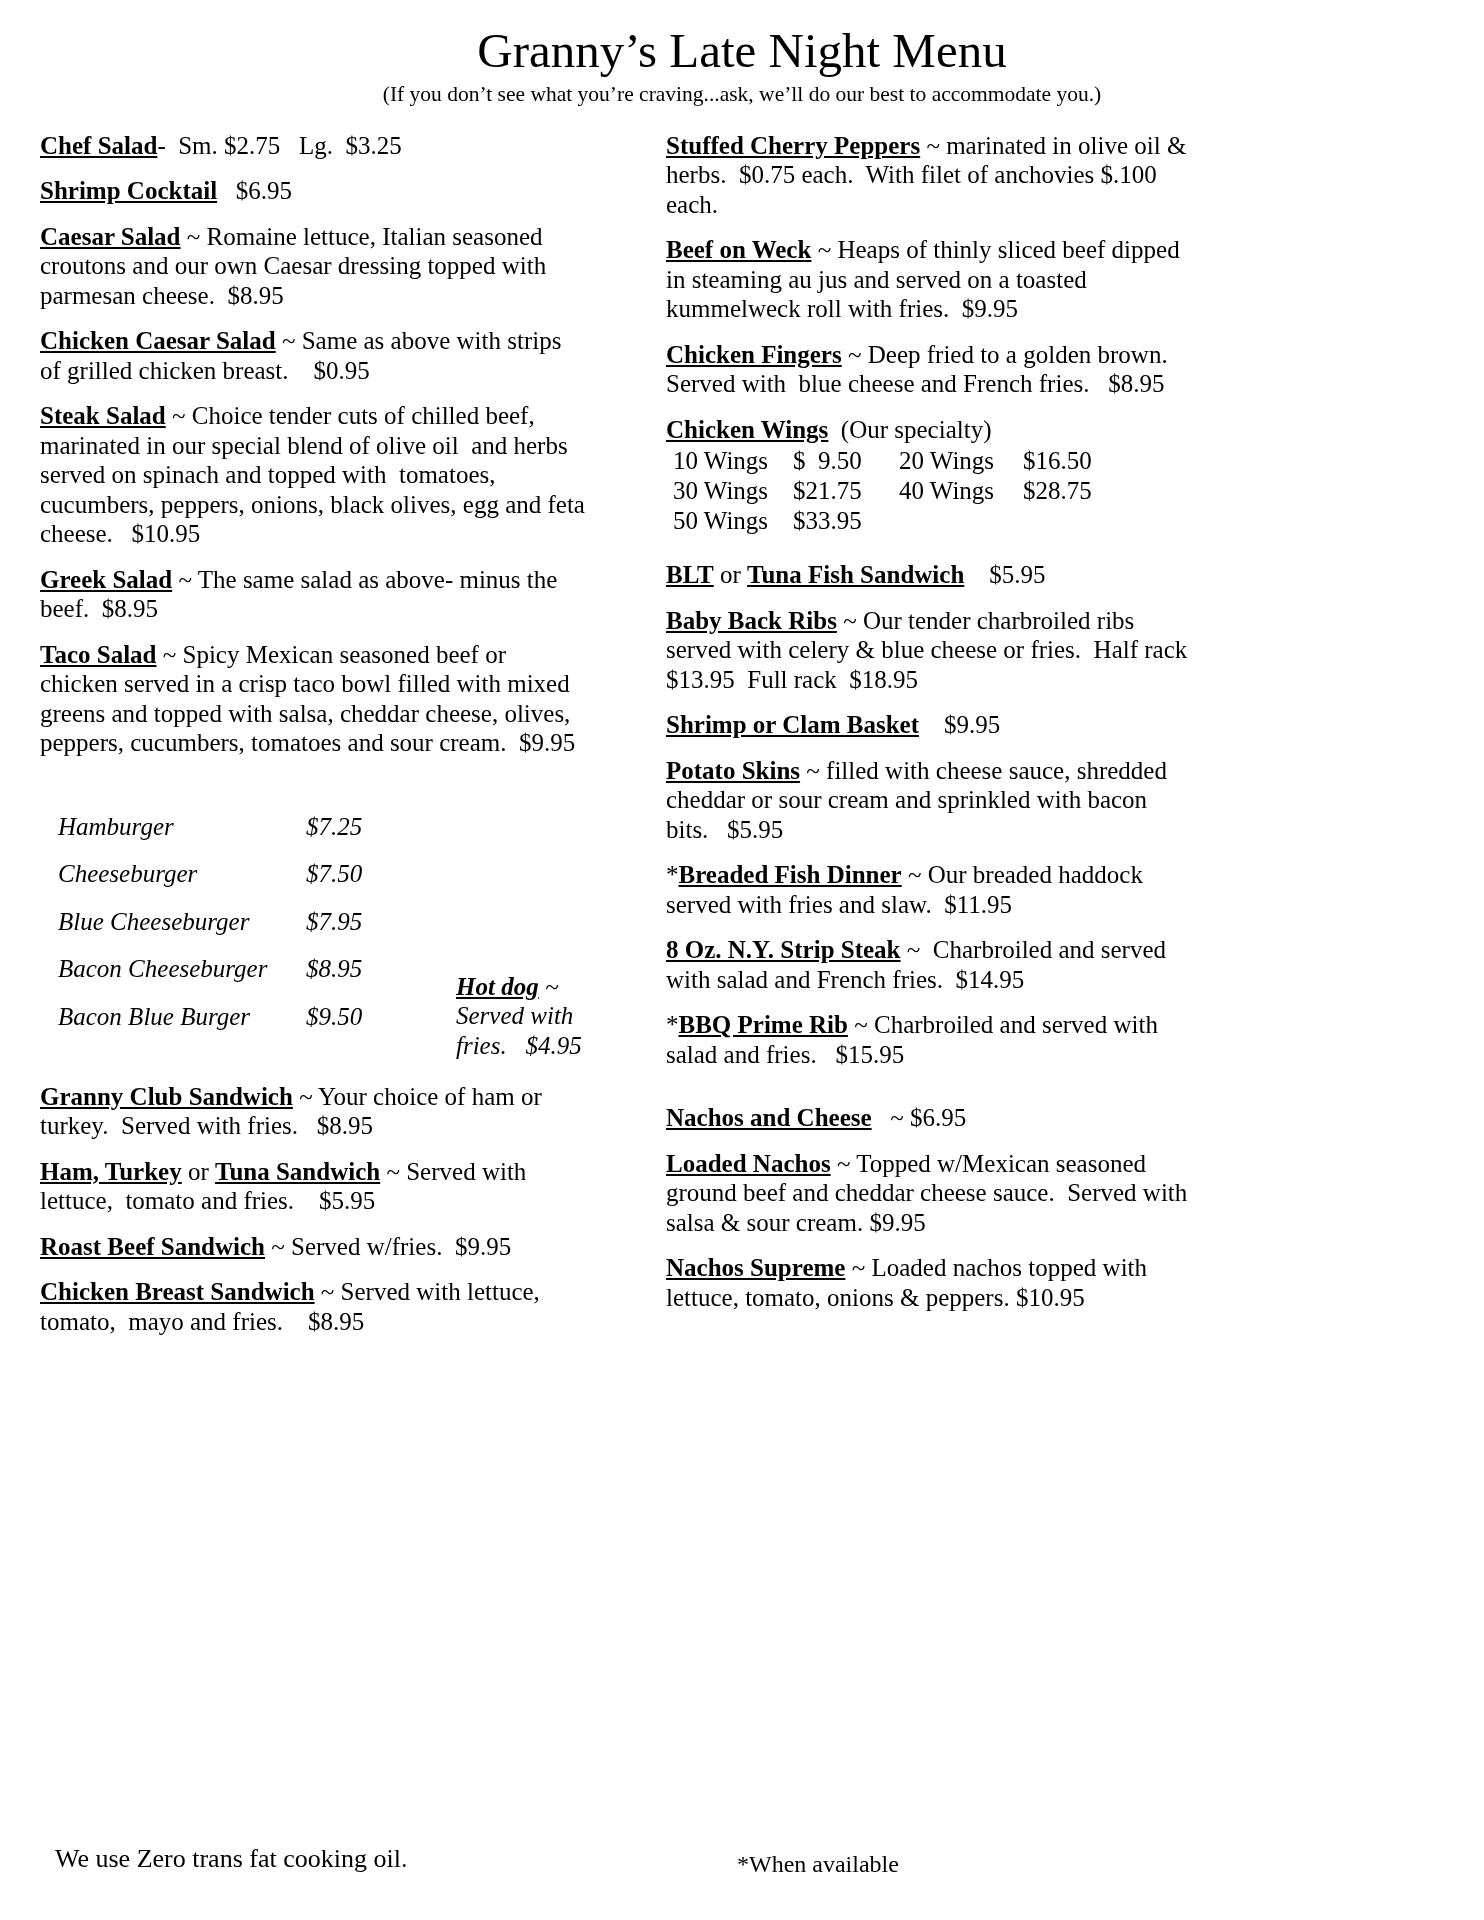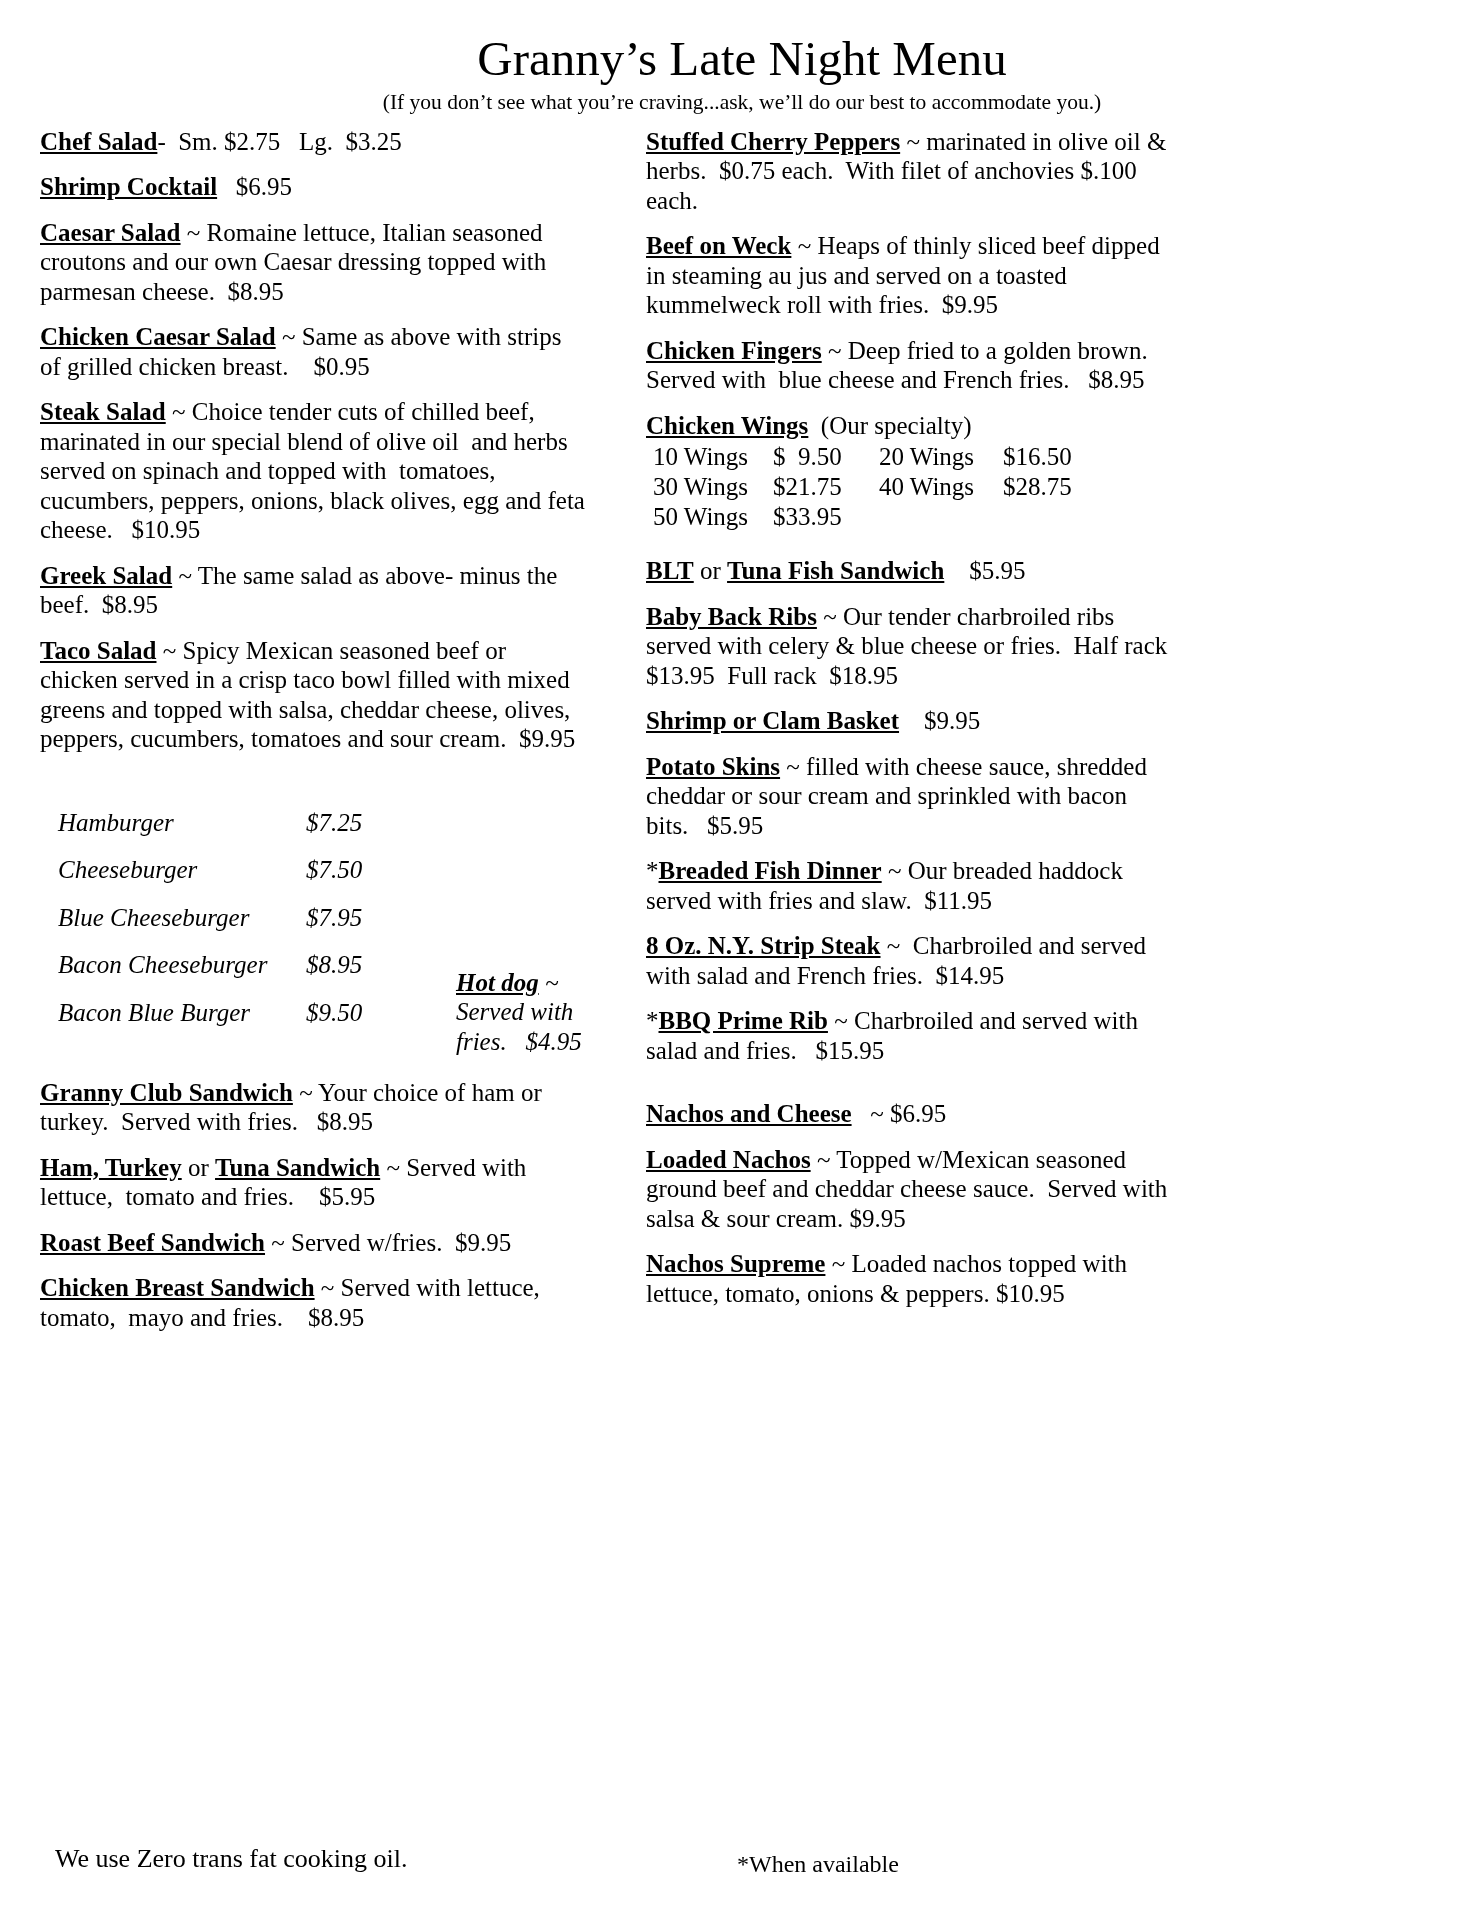--- a/index.html
+++ b/index.html
@@ -6,25 +6,25 @@
   html, body { margin: 0; padding: 0; }
   body {
     width: 1484px;
     height: 1920px;
     background: #ffffff;
     color: #000000;
     font-family: "Liberation Serif", serif;
     position: relative;
     overflow: hidden;
   }
-  .page { padding: 32px 40px 0 40px; position: relative; height: 100%; }
+  .page { padding: 24px 40px 0 40px; position: relative; height: 100%; }
   .header { text-align: center; }
   .title { font-size: 49px; line-height: 1.12; }
   .subtitle { font-size: 21.5px; margin-top: 3px; }
-  .columns { display: flex; margin-top: 12px; }
+  .columns { display: flex; margin-top: 24px; gap: 20px; }
   .col-left { width: 548px; margin-right: 58px; }
   .col-right { width: 524px; }
   .menu-item {
     font-size: 25px;
     line-height: 1.18;
     margin-bottom: 16px;
     white-space: pre-wrap;
   }
   .space-lg  { margin-top: 14px; }
   .space-xl  { margin-top: 24px; }

